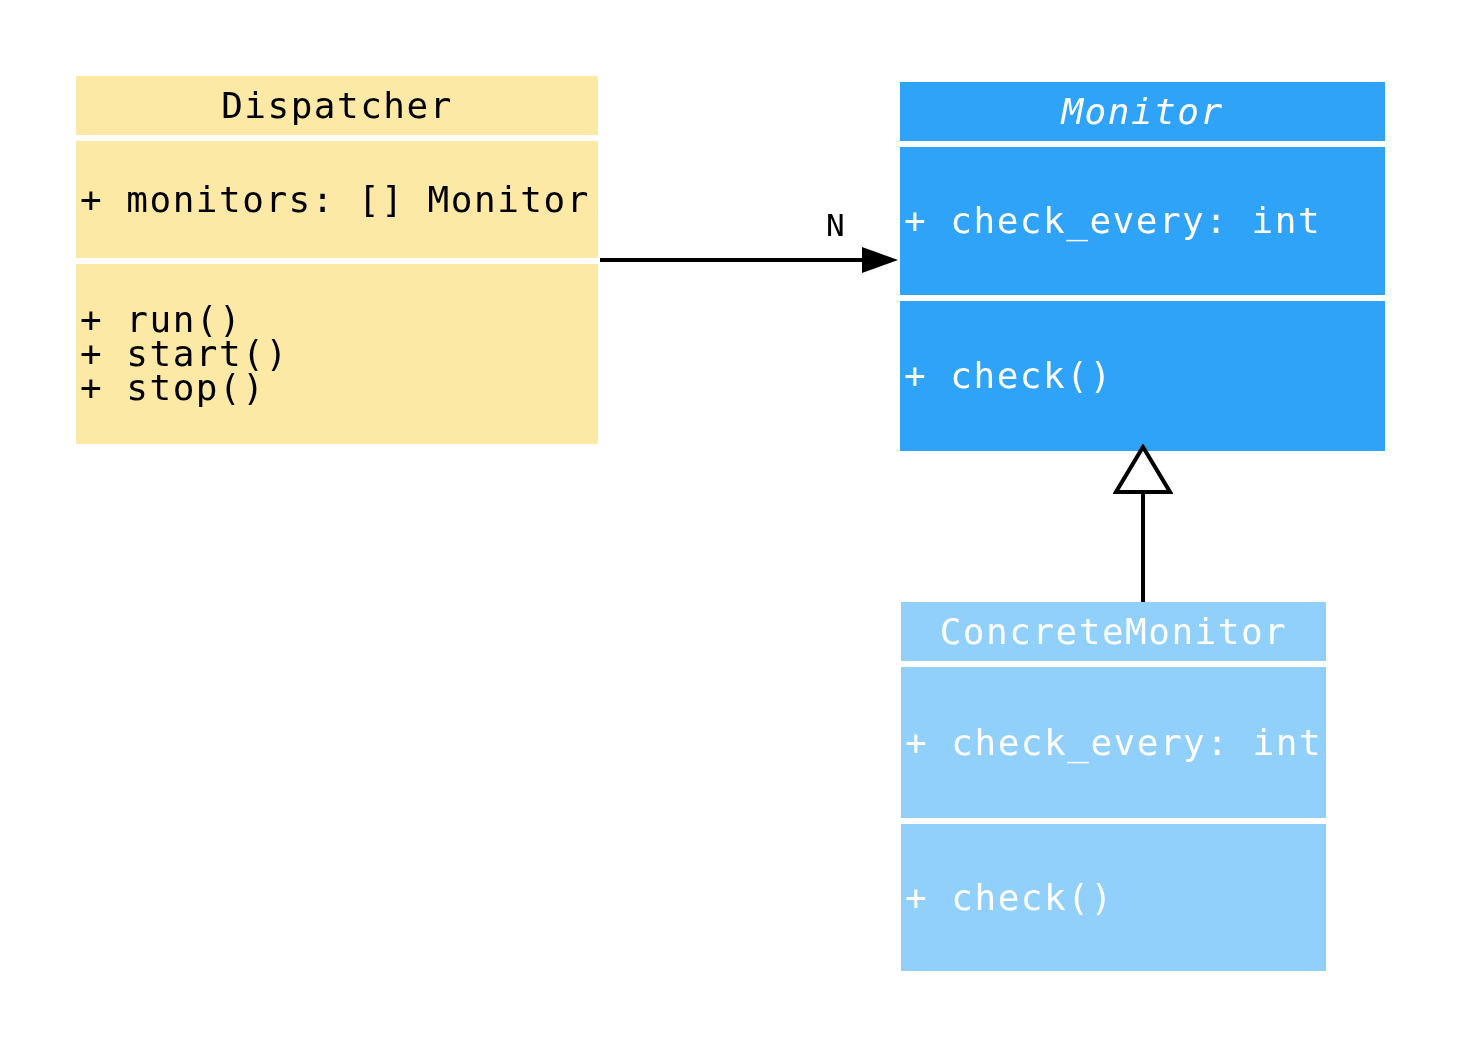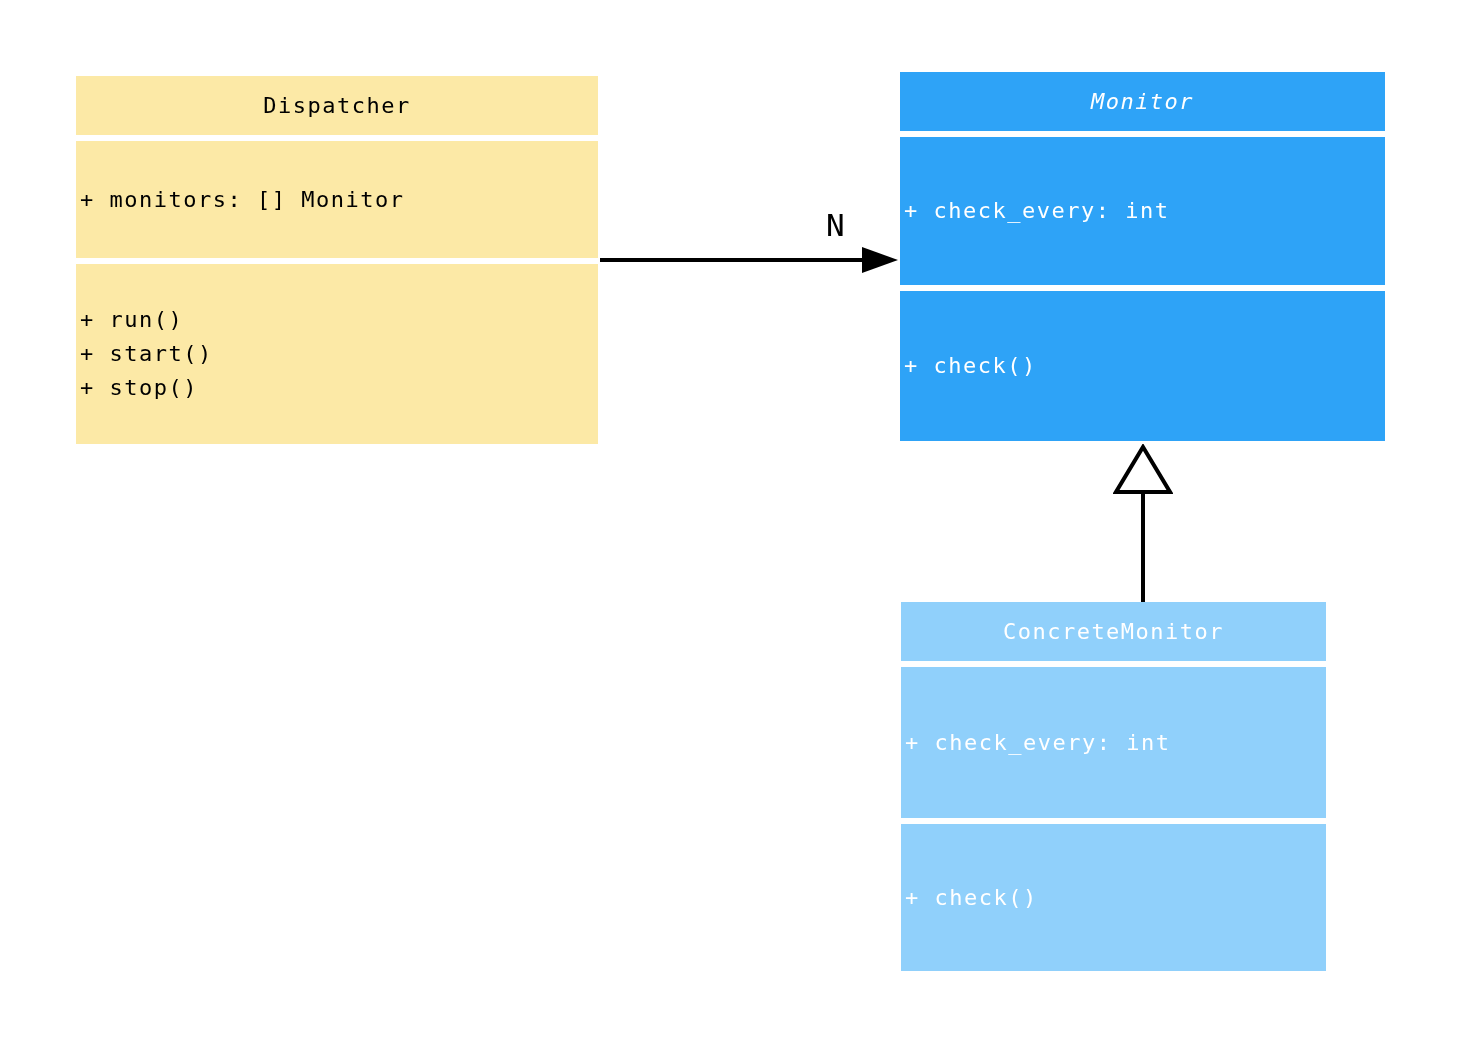--- a/index.html
+++ b/index.html
@@ -8,40 +8,40 @@
     width: 1463px; height: 1048px;
     font-family: "DejaVu Sans Mono", "Liberation Mono", monospace;
   }
   .canvas {
     position: relative; width: 1463px; height: 1048px;
     background: #ffffff; overflow: hidden;
   }
   .uml-class {
     position: absolute;
     display: flex; flex-direction: column; gap: 6px;
-    font-size: 22px; letter-spacing: 1.5px;
+    font-size: 36px; letter-spacing: 1.5px;
   }
   .sec { width: 100%; }
   .sec-title {
     display: flex; align-items: center; justify-content: center;
     height: 59px;
   }
   .sec-body {
     display: flex; flex-direction: column; justify-content: center;
     padding-left: 4px; line-height: 34px;
   }
   .abstract .title-text { font-style: italic; }
 
   
   #class-dispatcher { left: 76px; top: 76px; width: 522px; }
   #class-dispatcher .sec-attrs   { height: 117px; }
   #class-dispatcher .sec-methods { height: 180px; }
 
   
-  #class-monitor { left: 900px; top: 72px; width: 485px; }
+  #class-monitor { left: 900px; top: 82px; width: 485px; }
   #class-monitor .sec-attrs   { height: 148px; }
   #class-monitor .sec-methods { height: 150px; }
 
   
   #class-concrete-monitor { left: 901px; top: 602px; width: 425px; }
   #class-concrete-monitor .sec-attrs   { height: 151px; }
   #class-concrete-monitor .sec-methods { height: 147px; }
 
   
   .assoc-line {

